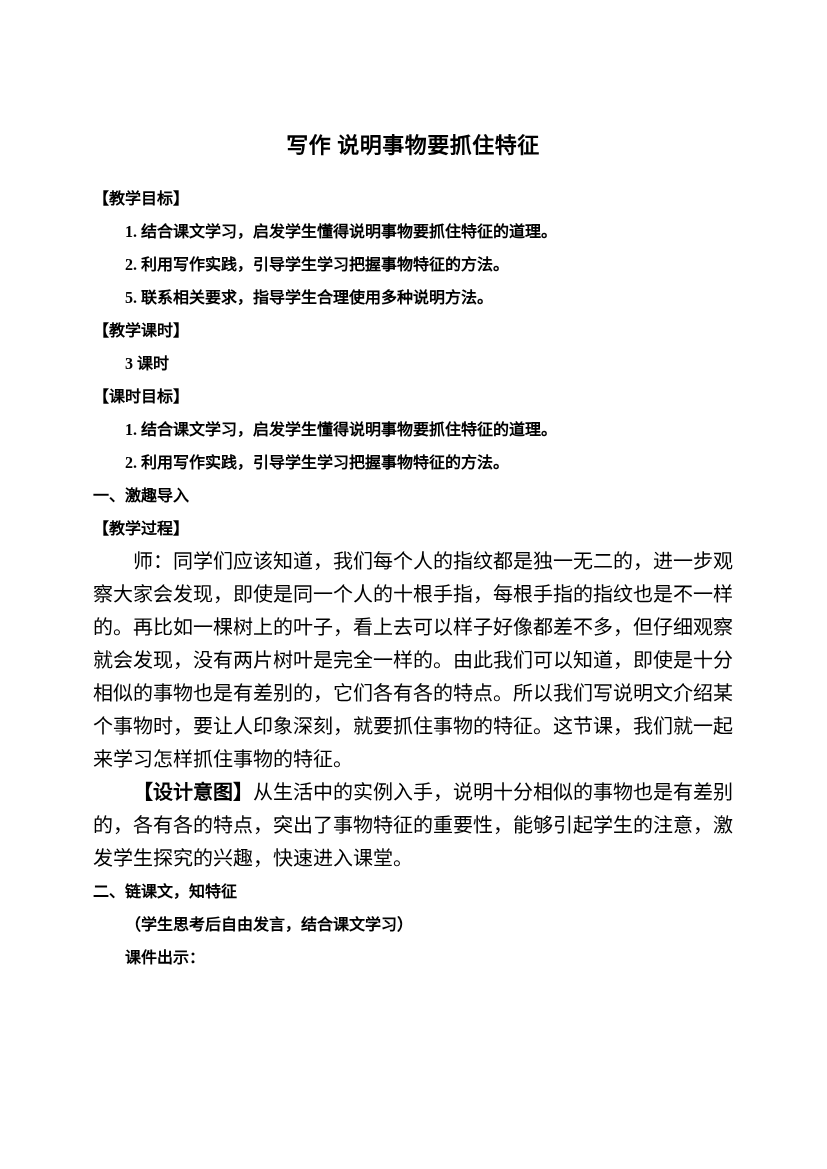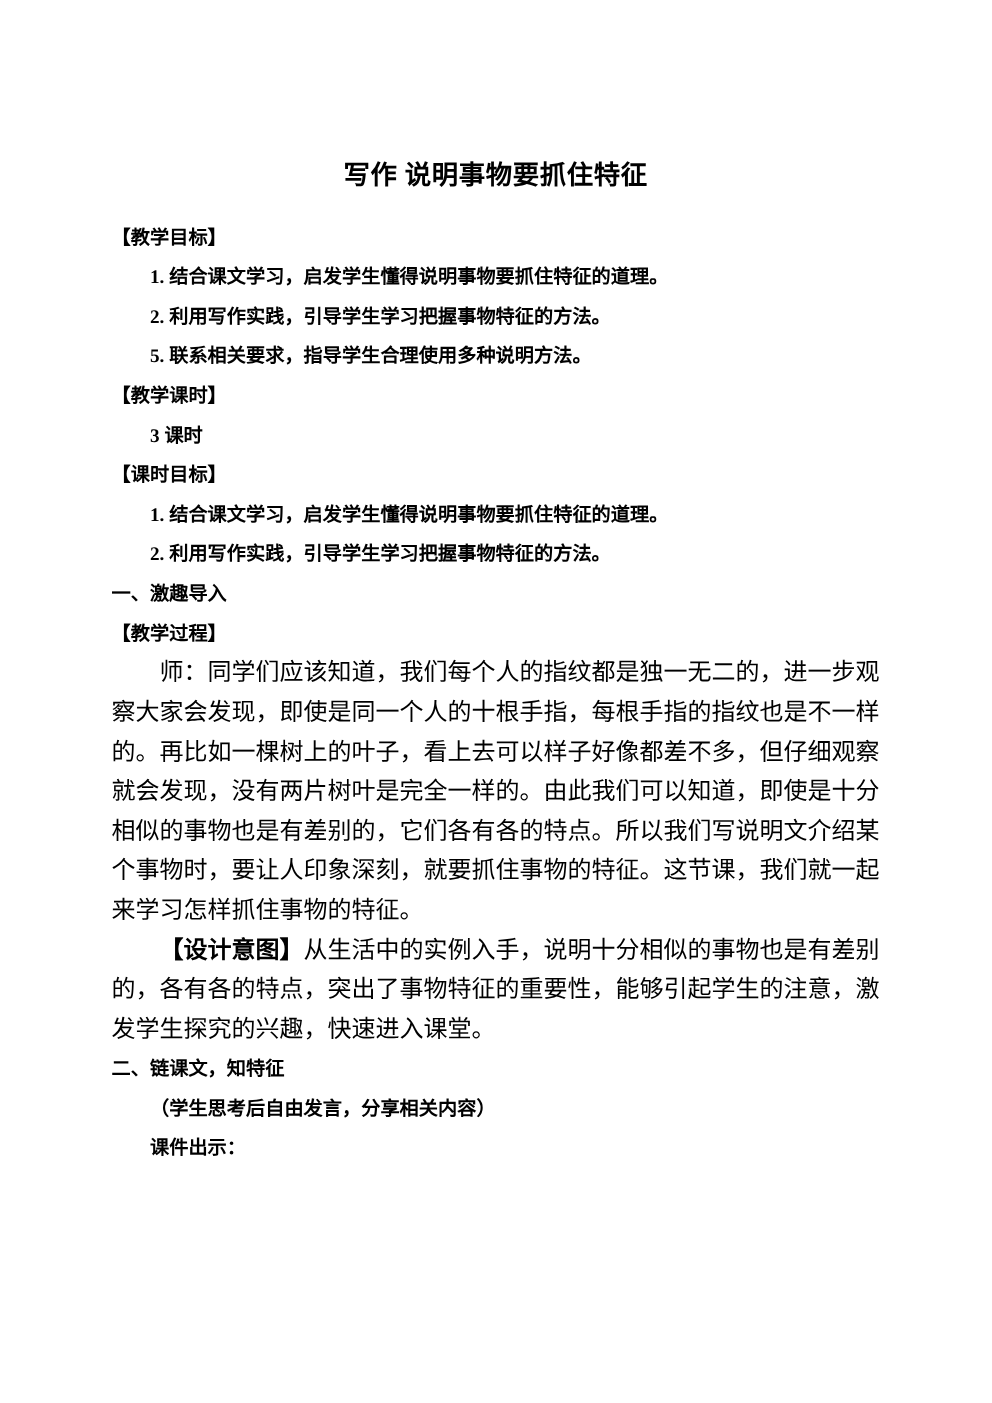--- a/index.html
+++ b/index.html
@@ -62,17 +62,17 @@
     <p class="line indent">1. 结合课文学习，启发学生懂得说明事物要抓住特征的道理。</p>
     <p class="line indent">2. 利用写作实践，引导学生学习把握事物特征的方法。</p>
 
     <p class="line bold">一、激趣导入</p>
 
     <p class="line bold">【教学过程】</p>
     <p class="para">师：同学们应该知道，我们每个人的指纹都是独一无二的，进一步观察大家会发现，即使是同一个人的十根手指，每根手指的指纹也是不一样的。再比如一棵树上的叶子，看上去可以样子好像都差不多，但仔细观察就会发现，没有两片树叶是完全一样的。由此我们可以知道，即使是十分相似的事物也是有差别的，它们各有各的特点。所以我们写说明文介绍某个事物时，要让人印象深刻，就要抓住事物的特征。这节课，我们就一起来学习怎样抓住事物的特征。</p>
     <p class="para"><span class="bold">【设计意图】</span><span>从生活中的实例入手，说明十分相似的事物也是有差别的，各有各的特点，突出了事物特征的重要性，能够引起学生的注意，激发学生探究的兴趣，快速进入课堂。</span></p>
 
     <p class="line bold">二、链课文，知特征</p>
-    <p class="line indent">（学生思考后自由发言，分享相关内容）</p>
+    <p class="line indent">（学生思考后自由发言，结合课文学习）</p>
     <p class="line indent bold">课件出示：</p>
 
   </div>
 </div>
 
 </body></html>

